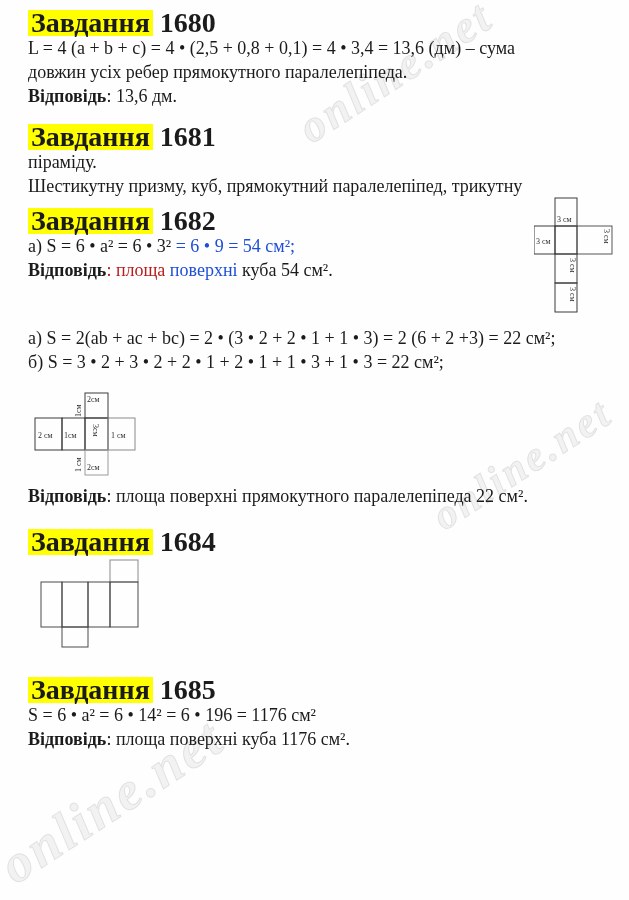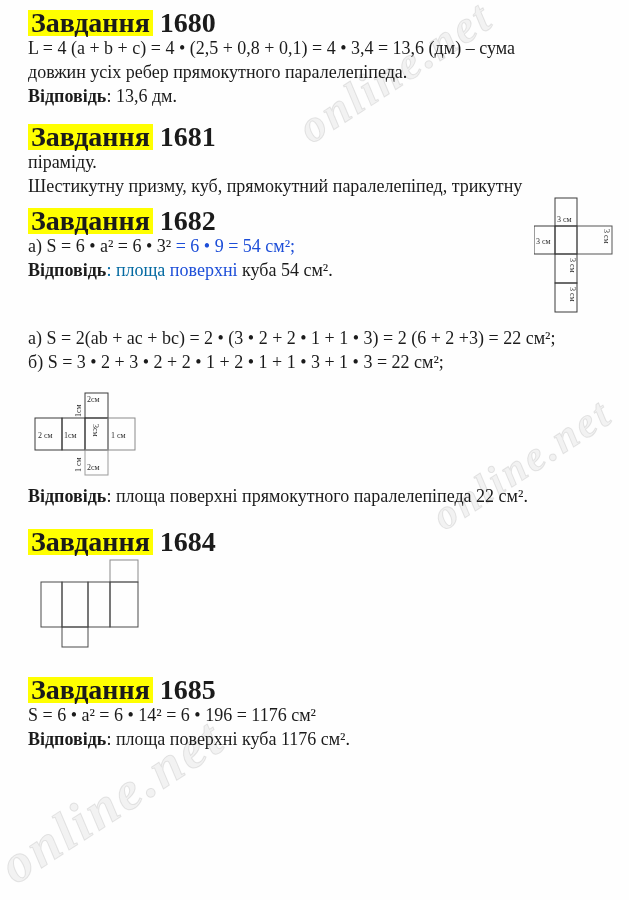--- a/index.html
+++ b/index.html
@@ -6,21 +6,21 @@
   .page{
     position:relative;width:629px;height:900px;background:#fefefe;
     font-family:"Liberation Serif", serif;color:#1b1b1b;overflow:hidden;
   }
   .sec{position:absolute;left:28px;}
   .h{font-weight:bold;font-size:28px;line-height:26px;white-space:nowrap;}
   .hl{background:#ffff00;padding:0 3px;display:inline-block;}
   .num{margin-left:7px;}
   .line{font-size:18px;line-height:24px;white-space:nowrap;}
   .b{font-weight:bold;}
-  .mid{color:#0369a1;}
+  .mid{color:#b91c1c;}
   .faded{color:#1d4ed8;}
   .net{position:absolute;}
   .net text{font-family:"Liberation Serif", serif;font-size:8px;fill:#2a2a2a;}
   .wm{
     position:absolute;font-family:"Liberation Serif", serif;font-style:italic;font-weight:bold;
     color:rgba(135,135,135,0.10);
     -webkit-text-stroke:1px rgba(150,150,150,0.22);
     transform:rotate(-33deg);letter-spacing:3px;white-space:nowrap;pointer-events:none;
   }
 </style>

